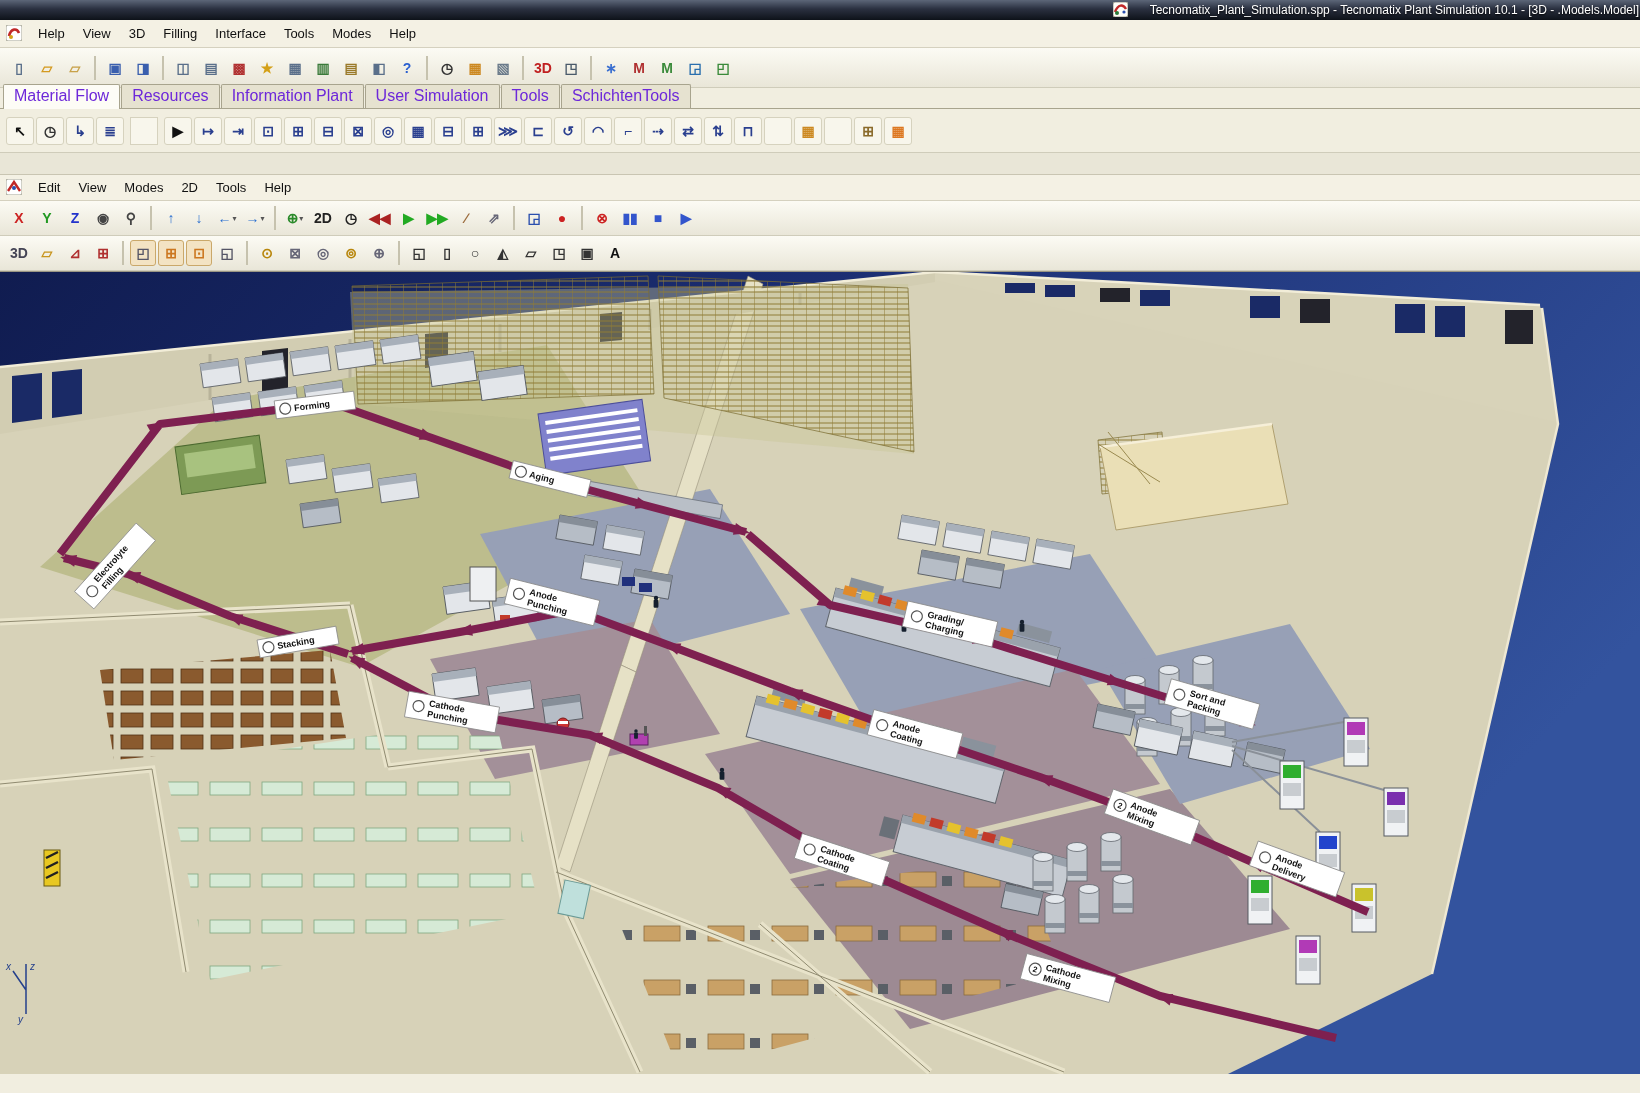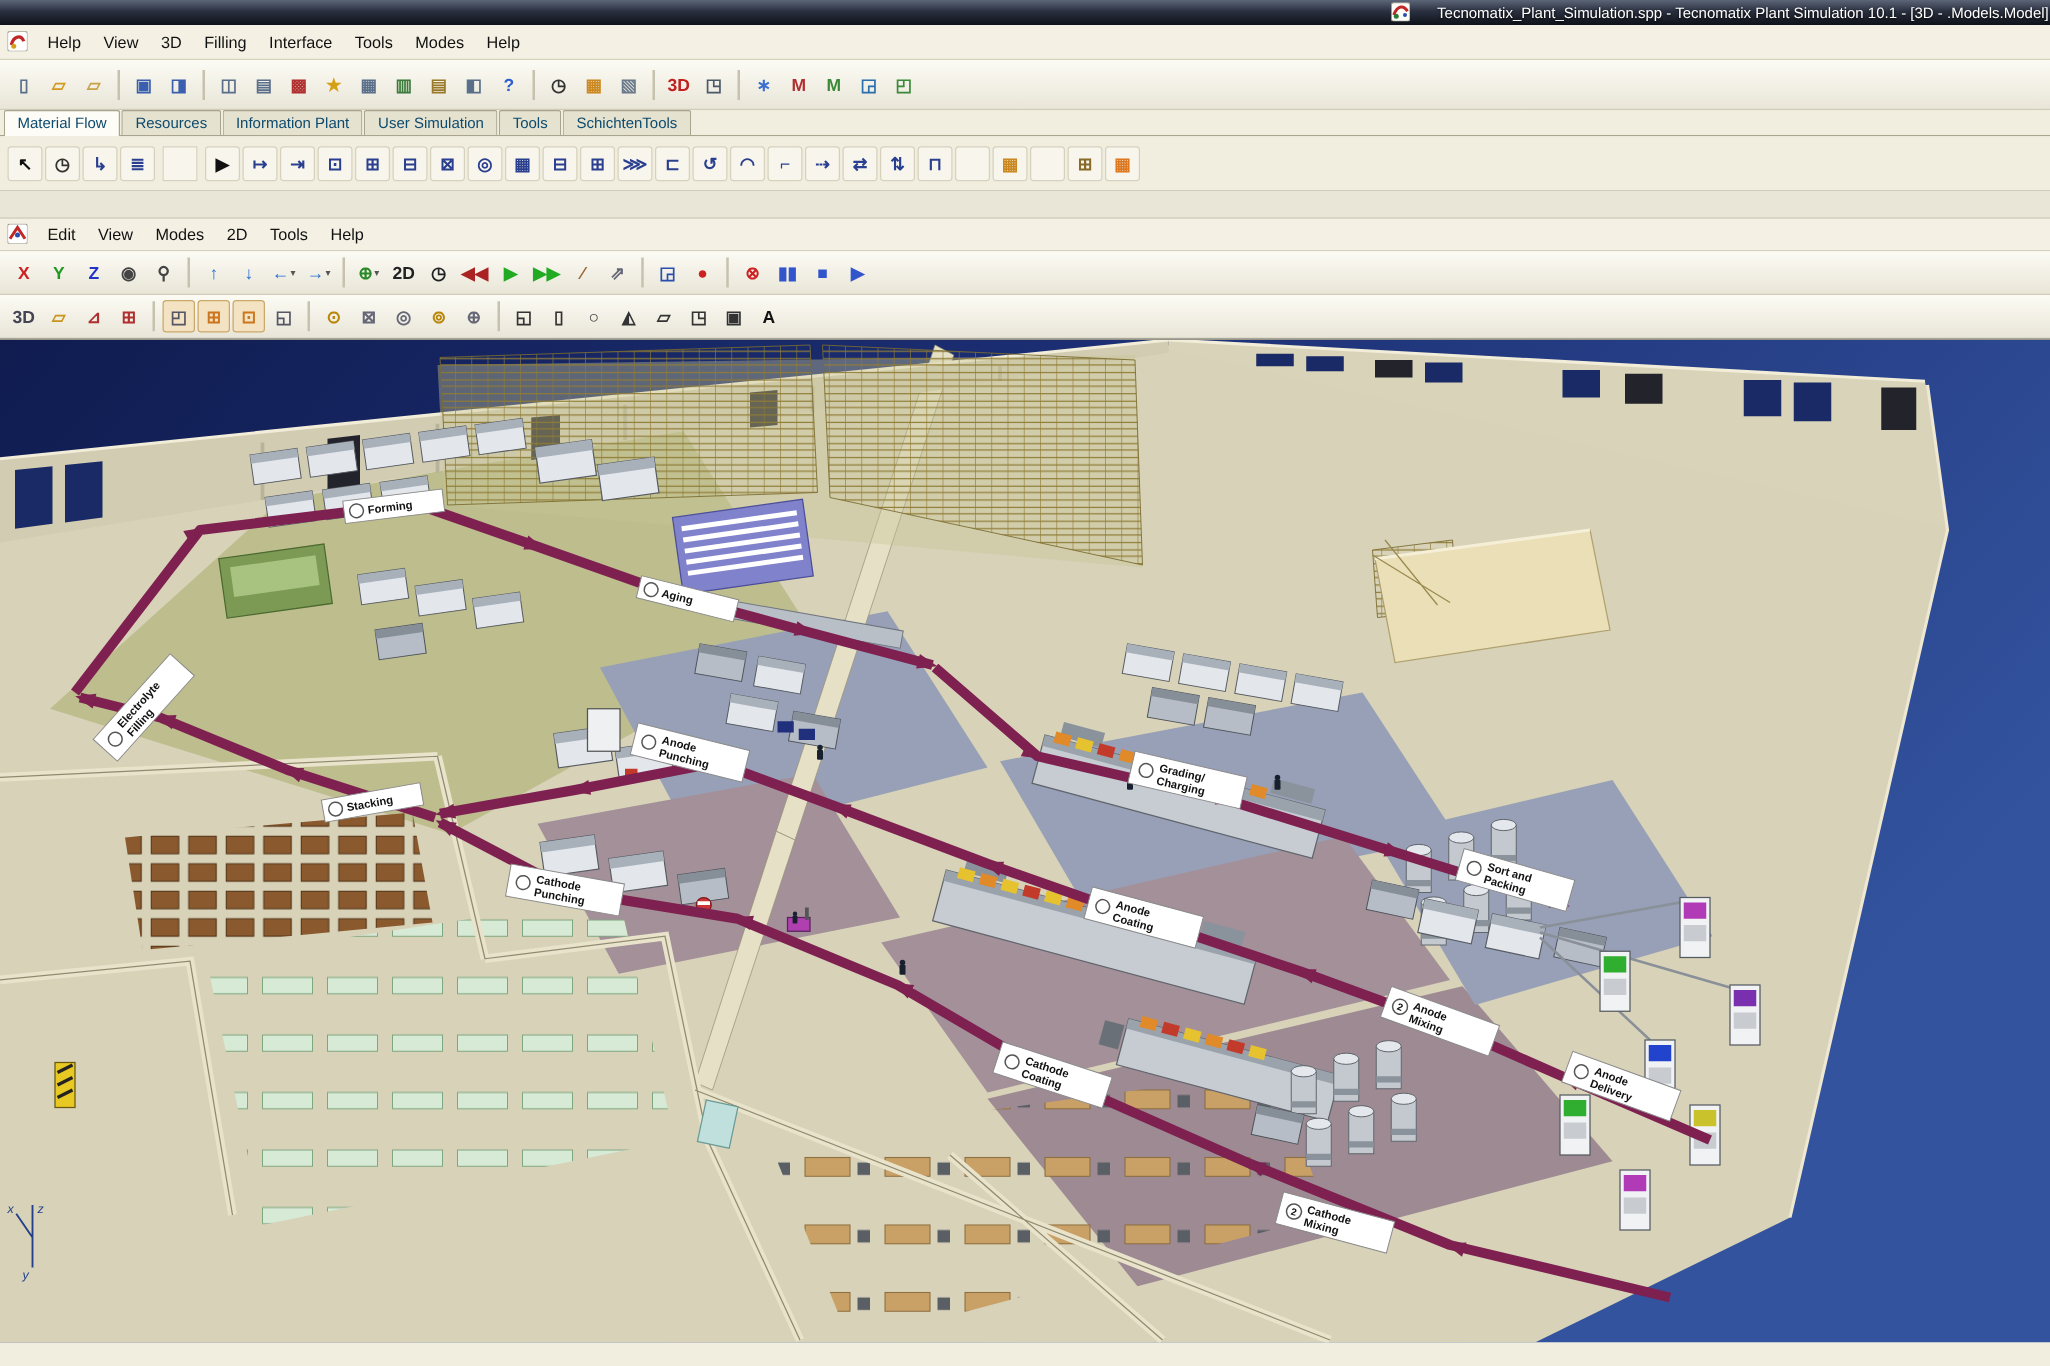--- a/index.html
+++ b/index.html
@@ -17,21 +17,21 @@
   .toolbar{display:flex;align-items:center;padding:2px 6px;gap:2px;background:linear-gradient(#fcfbf4,#e9e6d8);border-bottom:1px solid #cfccba;flex:0 0 auto;}
   .main-toolbar{height:40px;}
   .tbtn{min-width:26px;height:26px;display:inline-flex;align-items:center;justify-content:center;font-size:14px;font-weight:bold;border:1px solid transparent;border-radius:3px;white-space:nowrap;cursor:default;padding:0 2px;}
   .tbtn[data-type="sep"]{min-width:2px;width:2px;height:24px;background:#c6c2ae;margin:0 4px;border:none;border-radius:0;padding:0;}
   .tbtn[data-type="gap"]{min-width:18px;width:18px;border:none;}
   .tbtn[data-dd="true"]::after{content:"▾";font-size:8px;color:#555;margin-left:1px;font-weight:normal;}
   .tbtn[data-pressed="true"]{background:#f3e3c3;border:1px solid #caa86a;}
 
   .toolbox-caption{height:20px;font-size:12px;color:#333;padding:3px 8px;background:#f1eee0;flex:0 0 auto;}
   .tabs{display:flex;padding:0 3px;height:21px;background:#f1eee0;align-items:flex-end;gap:1px;border-bottom:1px solid #a8a48e;flex:0 0 auto;}
-  .tab{font-size:12px;padding:2px 10px 3px;background:#e6e2d0;border:1px solid #a8a48e;border-bottom:none;border-radius:2px 2px 0 0;color:#0c4a6e;cursor:default;white-space:nowrap;}
+  .tab{font-size:16px;padding:2px 10px 3px;background:#e6e2d0;border:1px solid #a8a48e;border-bottom:none;border-radius:2px 2px 0 0;color:#6d28d9;cursor:default;white-space:nowrap;}
   .tab[data-active="true"]{background:#fdfcf6;position:relative;top:1px;padding-bottom:4px;}
   .tool-icons{height:44px;background:#f1eee0;}
   .tool-icons .tbtn{border:1px solid #d6d2be;background:#f8f6ec;width:28px;height:28px;color:#2a3f8f;}
 
   .mdi-sep{height:22px;background:#e9e6d7;border-bottom:1px solid #c9c5b2;flex:0 0 auto;}
   .viewer-menubar{height:26px;}
   .vtb1,.vtb2{height:35px;}
 
   .viewport{height:802px;flex:0 0 auto;background:#17255f;position:relative;border-top:1px solid #9a9684;}
   .viewport svg{display:block;}

